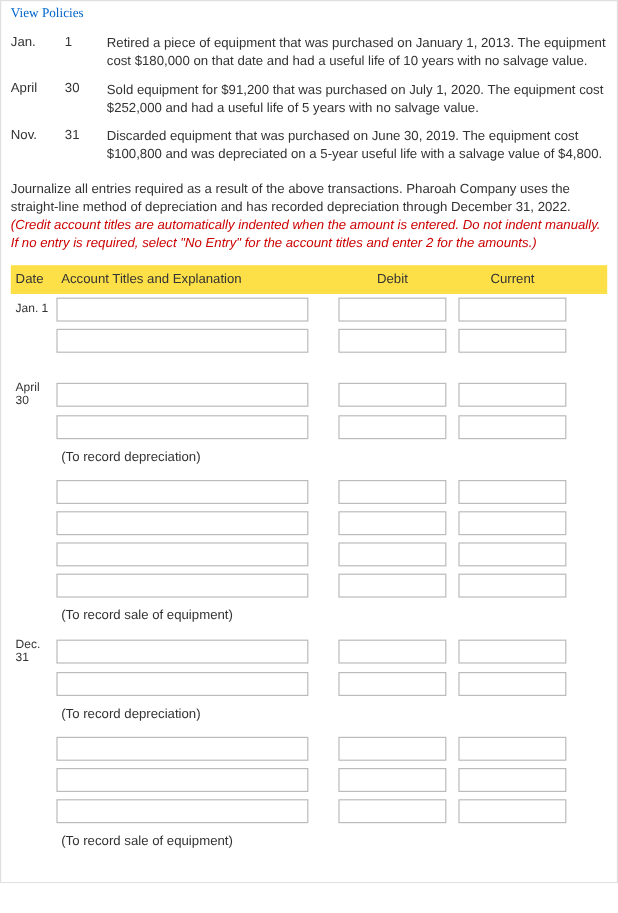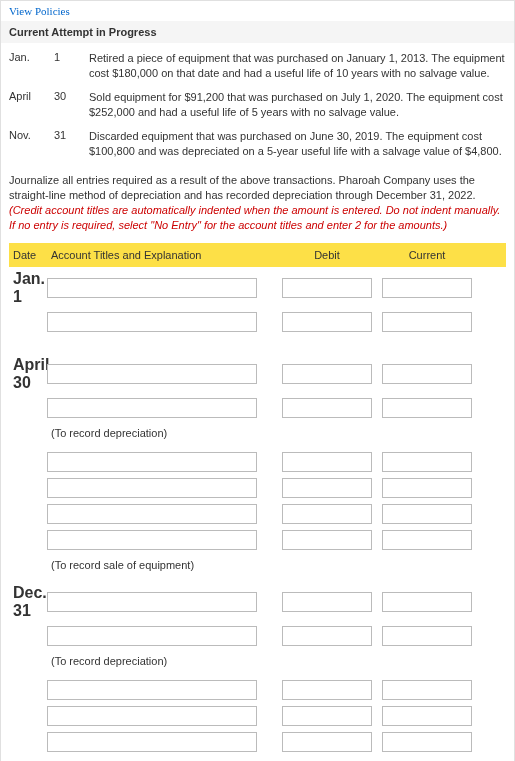--- a/index.html
+++ b/index.html
@@ -14,38 +14,37 @@
 .trans-month, .trans-day { white-space: nowrap; }
 .trans-desc { line-height: 1.4; }
 .journalize { line-height: 1.35; margin-bottom: 10px; }
 .red-italic { color: #c00; font-style: italic; }
 .entry-area { background: #fff; }
 .entry-header { display: grid; grid-template-columns: 38px 230px 100px 100px; background: #fde047; font-weight: normal; padding: 6px 0; }
 .entry-header > div { padding: 0 4px; }
 .hdr-debit { text-align: center; }
 .hdr-credit { text-align: center; }
 .entry-row { display: grid; grid-template-columns: 38px 230px 100px 100px; align-items: center; padding: 3px 0; }
-.entry-row .date-cell { padding: 0 4px; font-size: 16px; font-weight: bold; }
+.entry-row .date-cell { padding: 0 4px; font-size: 10px; }
 .entry-row input { width: 95%; height: 20px; border: 1px solid #bbb; padding: 2px 4px; font-size: 11px; }
 .entry-row .acct-col input { width: 210px; }
 .entry-row .amt-col { display: flex; justify-content: center; }
 .entry-row .amt-col input { width: 90px; }
 .note-row { padding: 6px 0 10px 42px; font-size: 11px; }
 .spacer { height: 18px; }
 </style>
 </head>
 <body>
 
 <div class="container">
 
   <div class="link-bar">
     <a href="#">View Policies</a>
   </div>
 
-  <div class="status-bar">Current Attempt in Progress</div>
 
   <div class="content">
 
 
     <div class="trans-table">
       <div class="trans-month">Jan.</div>
       <div class="trans-day">1</div>
       <div class="trans-desc">Retired a piece of equipment that was purchased on January 1, 2013. The equipment cost $180,000 on that date and had a useful life of 10 years with no salvage value.</div>
 
       <div class="trans-month">April</div>

